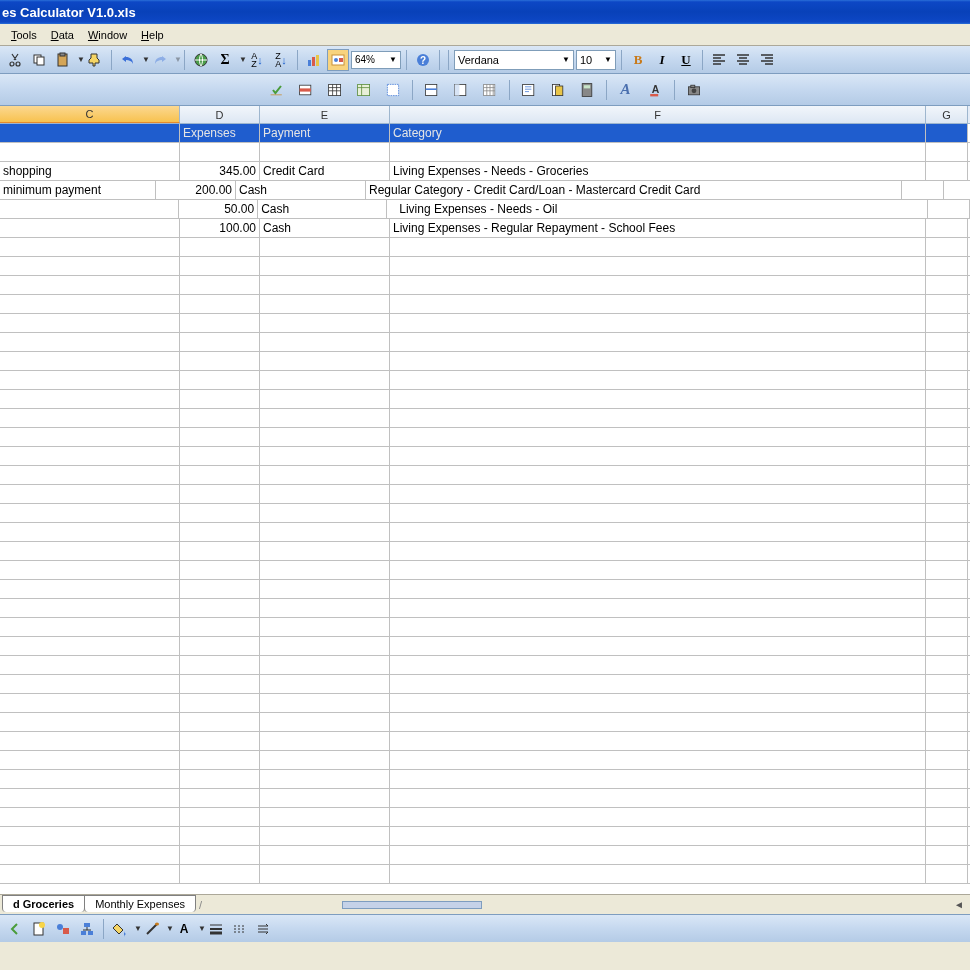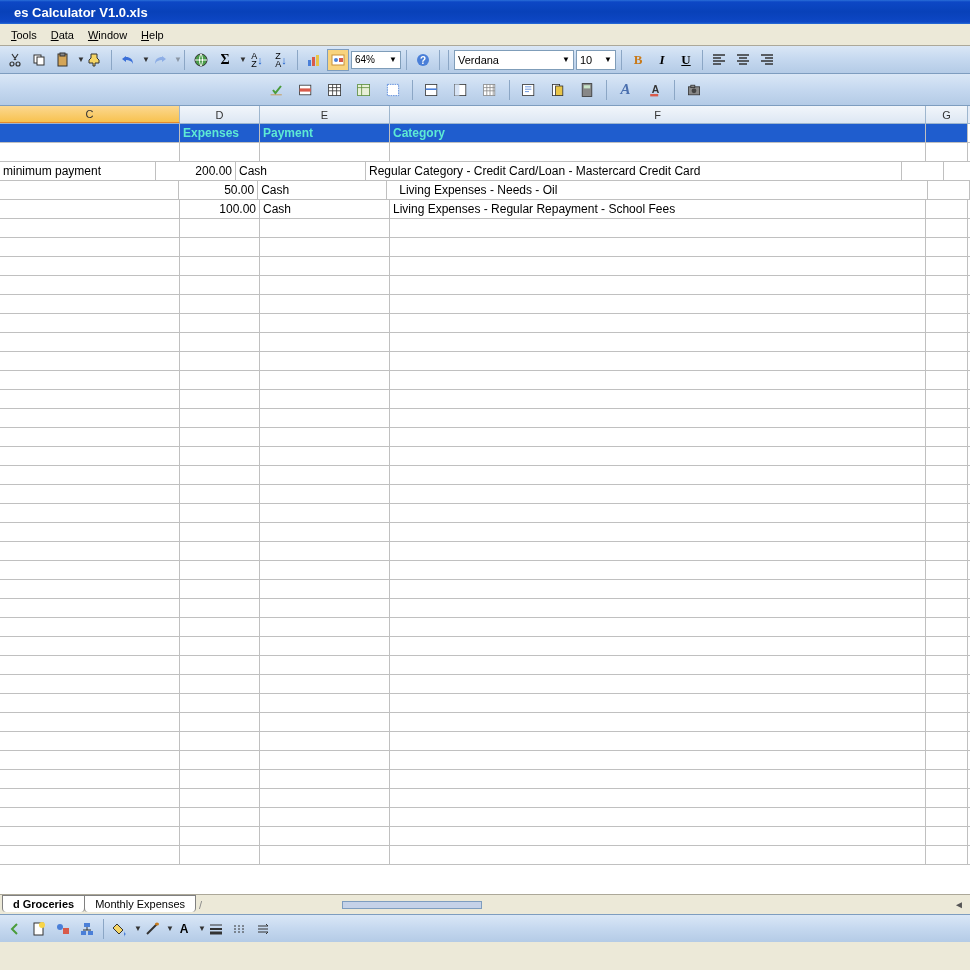--- a/index.html
+++ b/index.html
@@ -1,19 +1,19 @@
 <!DOCTYPE html>
 <html><head>
 <meta charset="utf-8">
 <style>
 * { margin:0; padding:0; box-sizing:border-box; }
 body { font-family:Tahoma,Arial,sans-serif; font-size:11px; width:970px; height:970px; overflow:hidden; background:#ece9d8; }
 
 
-.titlebar { height:24px; background:linear-gradient(to bottom,#2a6fd8 0%,#0d47c5 8%,#0841b9 50%,#0d47c5 92%,#2a6fd8 100%); color:#fff; display:flex; align-items:center; padding:0 14px; font-size:13px; font-weight:bold; }
+.titlebar { height:24px; background:linear-gradient(to bottom,#2a6fd8 0%,#0d47c5 8%,#0841b9 50%,#0d47c5 92%,#2a6fd8 100%); color:#fff; display:flex; align-items:center; padding:0 2px; font-size:13px; font-weight:bold; }
 
 
 .menubar { height:22px; background:#ece9d8; display:flex; align-items:center; padding:0 4px; border-bottom:1px solid #aca899; }
 .menubar .menu-item { padding:2px 7px; cursor:default; }
 .menubar .menu-item .ul { text-decoration:underline; }
 
 
 .toolbar { height:28px; background:linear-gradient(to bottom,#dae7f6 0%,#c5d8ef 50%,#b4cbe6 100%); display:flex; align-items:center; padding:2px 4px; border-bottom:1px solid #7e9dbf; gap:2px; }
 .tbtn { width:22px; height:22px; display:flex; align-items:center; justify-content:center; border:1px solid transparent; cursor:default; }
 .tbtn.active { border:1px solid #7e9dbf; background:#f8d37e; }
@@ -30,21 +30,21 @@
 
 
 .grid-area { position:relative; background:#fff; overflow:hidden; }
 .col-headers { height:18px; display:flex; background:#e4ecf7; border-bottom:1px solid #9eb6ce; }
 .ch { border-right:1px solid #9eb6ce; display:flex; align-items:center; justify-content:center; color:#333; font-size:11px; background:linear-gradient(to bottom,#f2f6fb 0%,#dde7f3 100%); }
 .ch.sel { background:linear-gradient(to bottom,#fbd891 0%,#f8c24f 100%); border-bottom:1px solid #e68b2c; }
 
 .grid-body { height:770px; overflow:hidden; }
 .row { height:19px; display:flex; border-bottom:1px solid #c0c0c0; }
 .cell { border-right:1px solid #c0c0c0; padding:1px 3px; font-size:12px; white-space:nowrap; overflow:hidden; display:flex; align-items:center; }
-.hdr-row .cell { background:#1f5dce; color:#5eead4; font-weight:bold; }
+.hdr-row .cell { background:#1f5dce; color:#e5e5e5; font-weight:normal; }
 .num { justify-content:flex-end; }
 
 
 .sheettabs { height:20px; background:#ece9d8; display:flex; align-items:center; border-top:1px solid #aca899; padding-left:2px; position:relative; }
 .stab { padding:2px 10px; font-size:11px; background:#fff; border:1px solid #808080; border-bottom:none; border-radius:0 0 4px 4px; margin-right:-1px; position:relative; top:-1px; }
 .stab.active { font-weight:bold; background:#fff; }
 .scroll-handle { width:140px; height:8px; background:#c5d2e8; margin-left:140px; border:1px solid #7e9dbf; }
 
 
 .btoolbar { height:28px; background:linear-gradient(to bottom,#dae7f6 0%,#c5d8ef 50%,#b4cbe6 100%); display:flex; align-items:center; padding:2px 4px; border-top:1px solid #7e9dbf; gap:2px; }
@@ -289,20 +289,27 @@
         <div class="cell" style="width: 42px;"></div>
       </div>
       <div class="row">
         <div class="cell" style="width: 180px;"></div>
         <div class="cell num" style="width: 80px;"></div>
         <div class="cell" style="width: 130px;"></div>
         <div class="cell" style="width: 536px;"></div>
         <div class="cell" style="width: 42px;"></div>
       </div>
       <div class="row">
+        <div class="cell" style="width: 180px;">shopping</div>
+        <div class="cell num" style="width: 80px;">345.00</div>
+        <div class="cell" style="width: 130px;">Credit Card</div>
+        <div class="cell" style="width: 536px;">Living Expenses - Needs - Groceries</div>
+        <div class="cell" style="width: 42px;"></div>
+      </div>
+      <div class="row">
         <div class="cell" style="width: 156px;">minimum payment</div>
         <div class="cell num" style="width: 80px;">200.00</div>
         <div class="cell" style="width: 130px;">Cash</div>
         <div class="cell" style="width: 536px;">Regular Category - Credit Card/Loan - Mastercard Credit Card</div>
         <div class="cell" style="width: 42px;"></div>
       </div>
       <div class="row">
         <div class="cell" style="width: 180px;"></div>
         <div class="cell num" style="width: 80px;">50.00</div>
         <div class="cell" style="width: 130px;">Cash</div>

